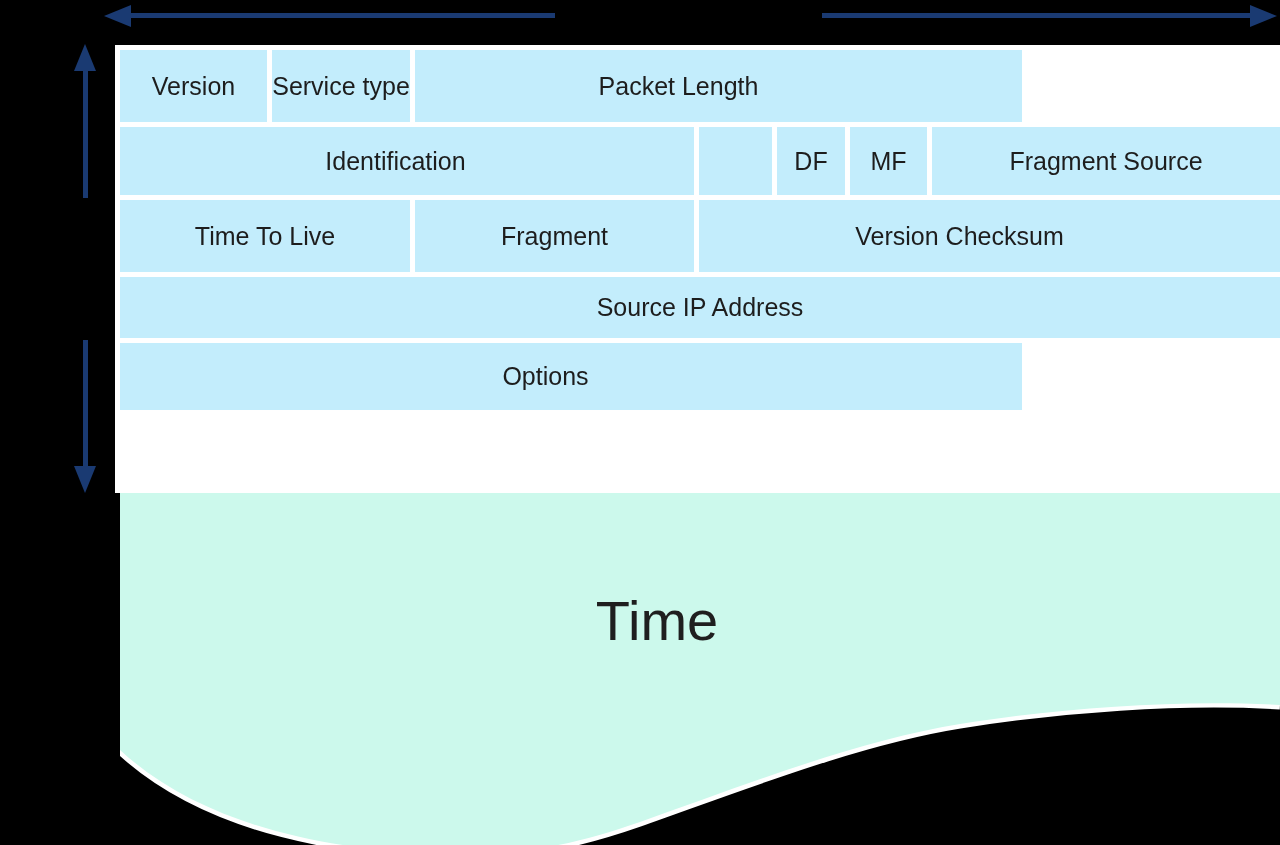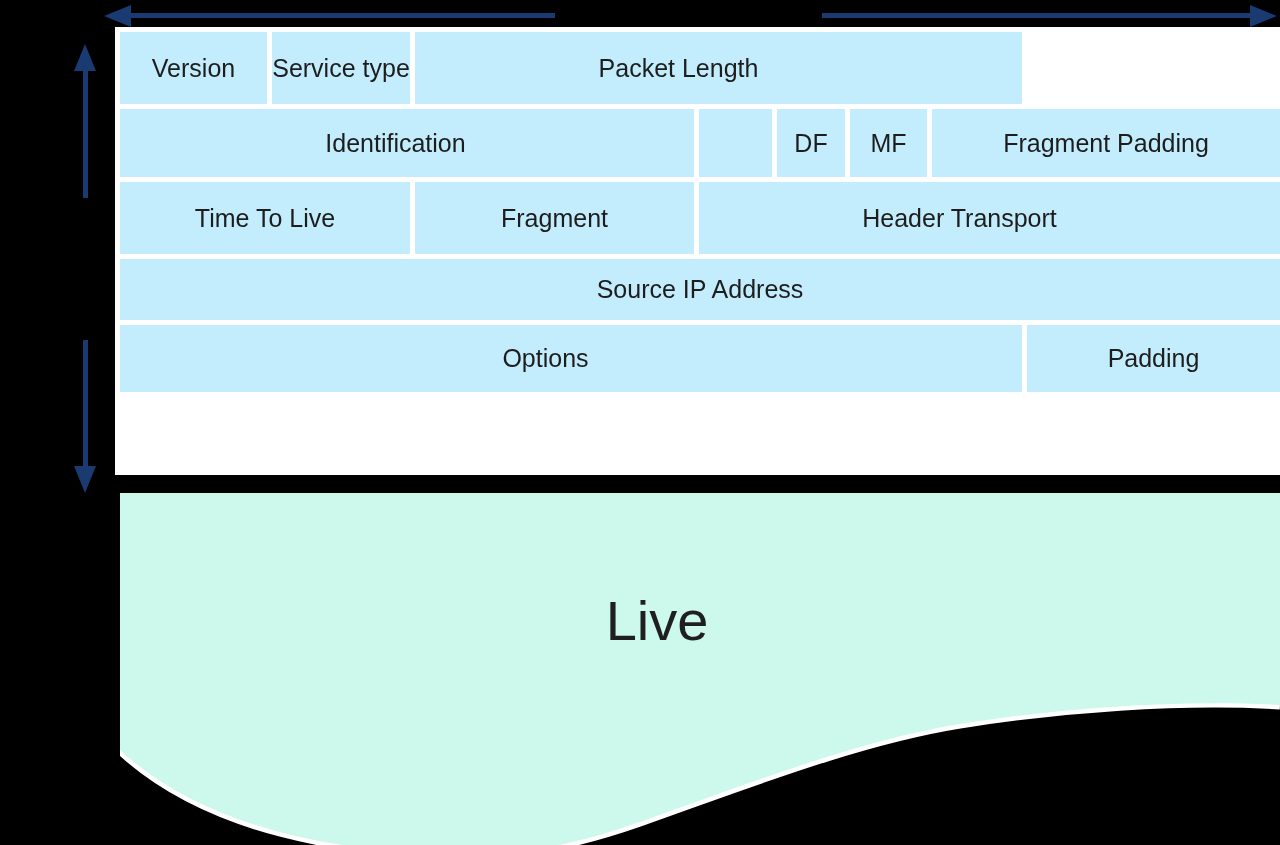--- a/index.html
+++ b/index.html
@@ -3,21 +3,21 @@
 <meta charset="utf-8">
 <style>
   html,body{margin:0;padding:0;}
   body{
     width:1280px;height:845px;position:relative;overflow:hidden;
     background:#000;
     font-family:"Liberation Sans", sans-serif;
   }
   
   .htable{
-    position:absolute;left:115px;top:27px;width:1165px;height:448px;
+    position:absolute;left:115px;top:45px;width:1165px;height:448px;
     background:#fff;
     display:grid;
     grid-template-columns:147px 138px 279px 73px 68px 77px 90px 1fr;
     grid-template-rows:72px 68px 72px 61px 67px 73px;
     gap:5px;
     padding:5px 0 5px 5px;
     box-sizing:border-box;
   }
   .cell{
     background:#c3edfc;
@@ -67,30 +67,29 @@
 <div class="htable">
 
   <div class="cell">Version</div>
   <div class="cell">Service type</div>
   <div class="cell sp5" style="padding-right:80px;">Packet Length</div>
 
   <div class="cell sp3" style="padding-right:23px;">Identification</div>
   <div class="cell"></div>
   <div class="cell">DF</div>
   <div class="cell">MF</div>
-  <div class="cell sp2">Fragment Padding</div>
+  <div class="cell sp2">Fragment Source</div>
 
   <div class="cell sp2">Time To Live</div>
   <div class="cell">Fragment</div>
-  <div class="cell sp5" style="padding-right:60px;">Header Transport</div>
+  <div class="cell sp5" style="padding-right:60px;">Version Checksum</div>
 
   <div class="cell sp8">Source IP Address</div>
 
 
   <div class="cell sp7" style="padding-right:51px;">Options</div>
-  <div class="cell">Padding</div>
 </div>
 
 <svg class="payload-svg" width="1160" height="352" viewBox="0 0 1160 352">
   <path d="M 1160,212 C 1060,206 940,215 840,231 C 740,247 630,290 520,329 C 460,350 410,361 340,361 C 230,360 90,340 0,257" fill="none" stroke="#ffffff" stroke-width="9"></path>
   <path d="M 0,0 H 1160 V 212 C 1060,206 940,215 840,231 C 740,247 630,290 520,329 C 460,350 410,361 340,361 C 230,360 90,340 0,257 Z" fill="#ccf9ec"></path>
 </svg>
-<div class="payload-label">Live</div>
+<div class="payload-label">Time</div>
 
 </body></html>

